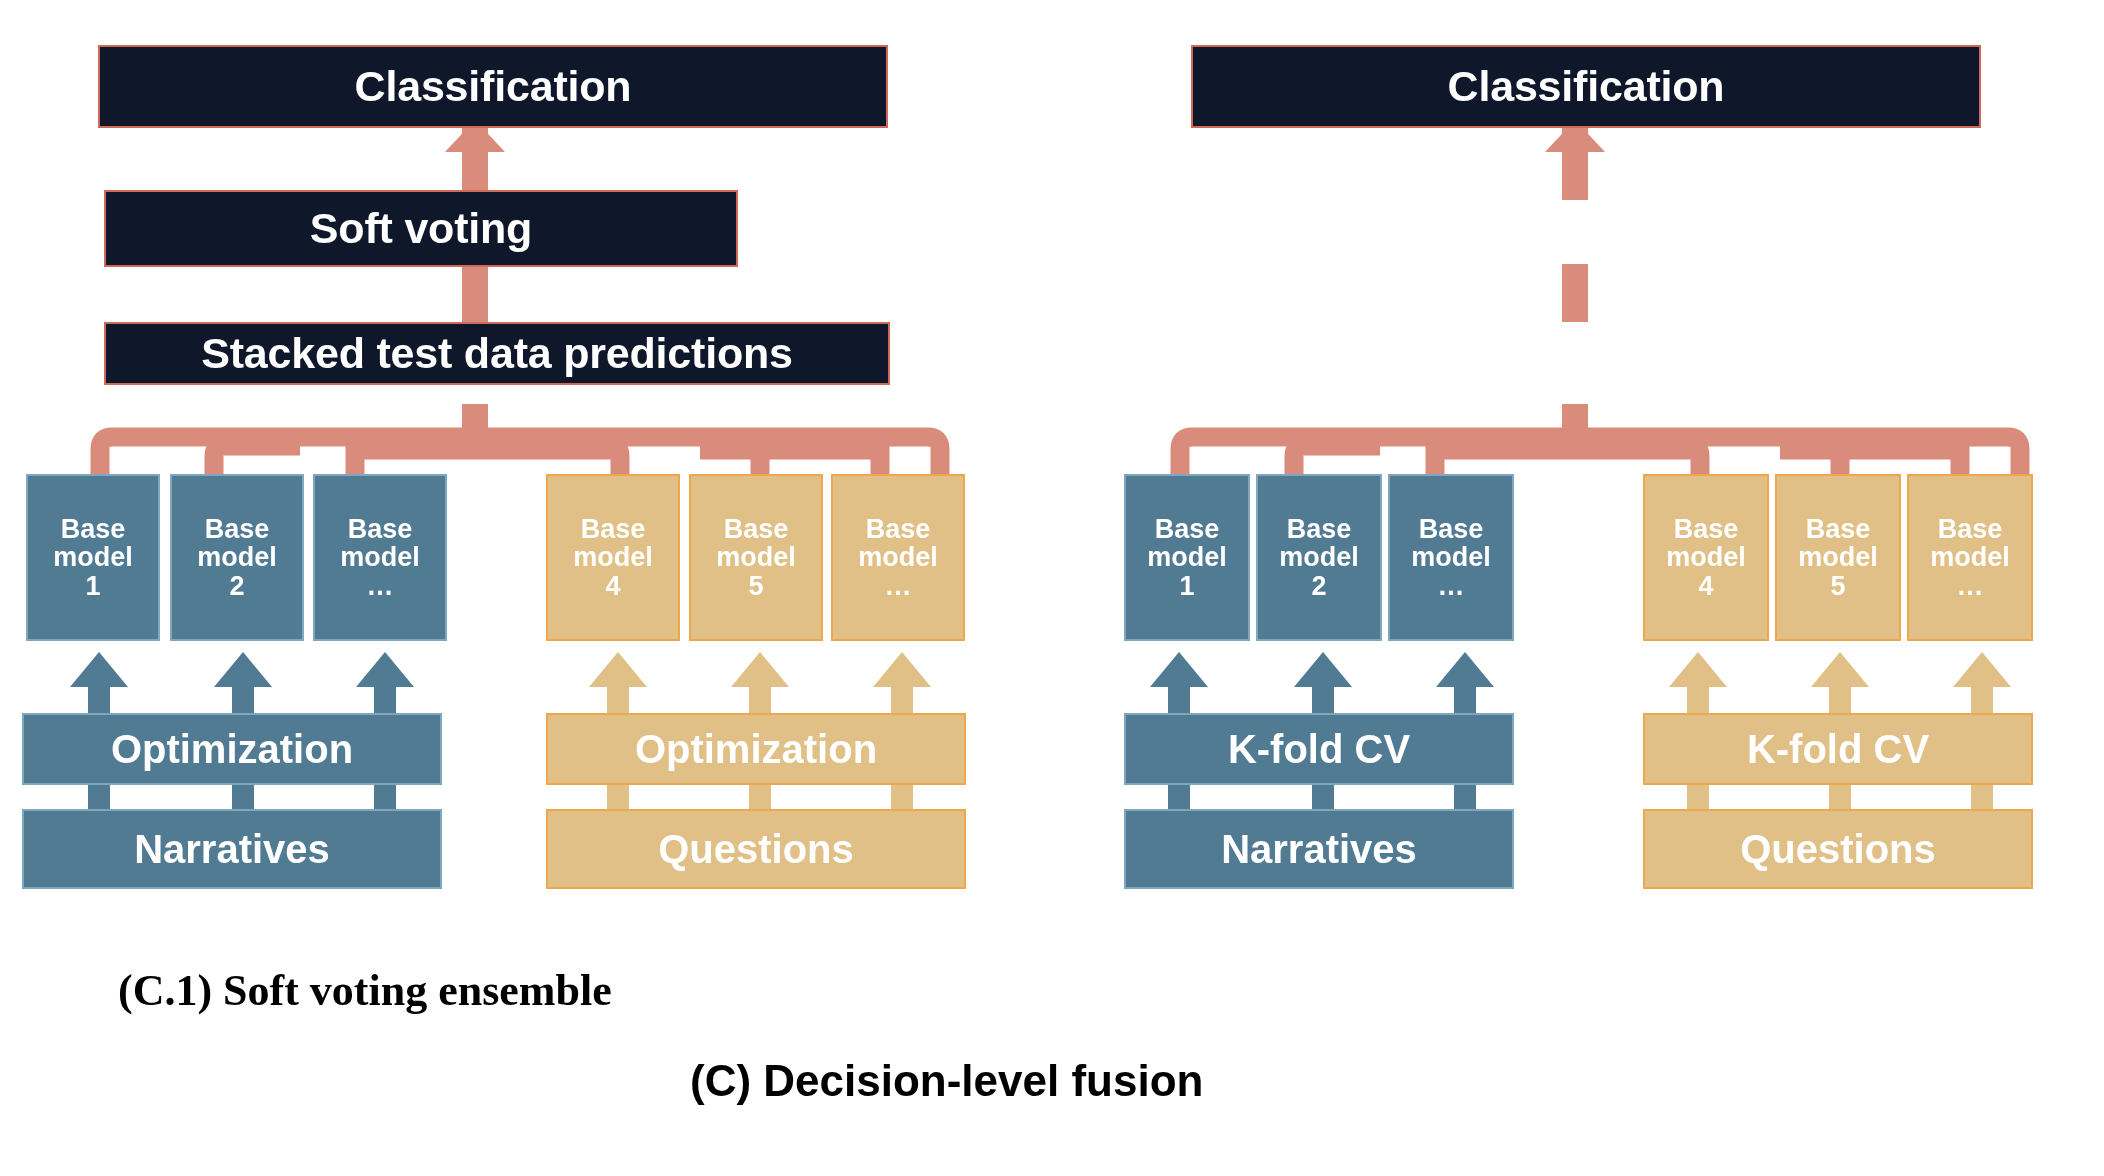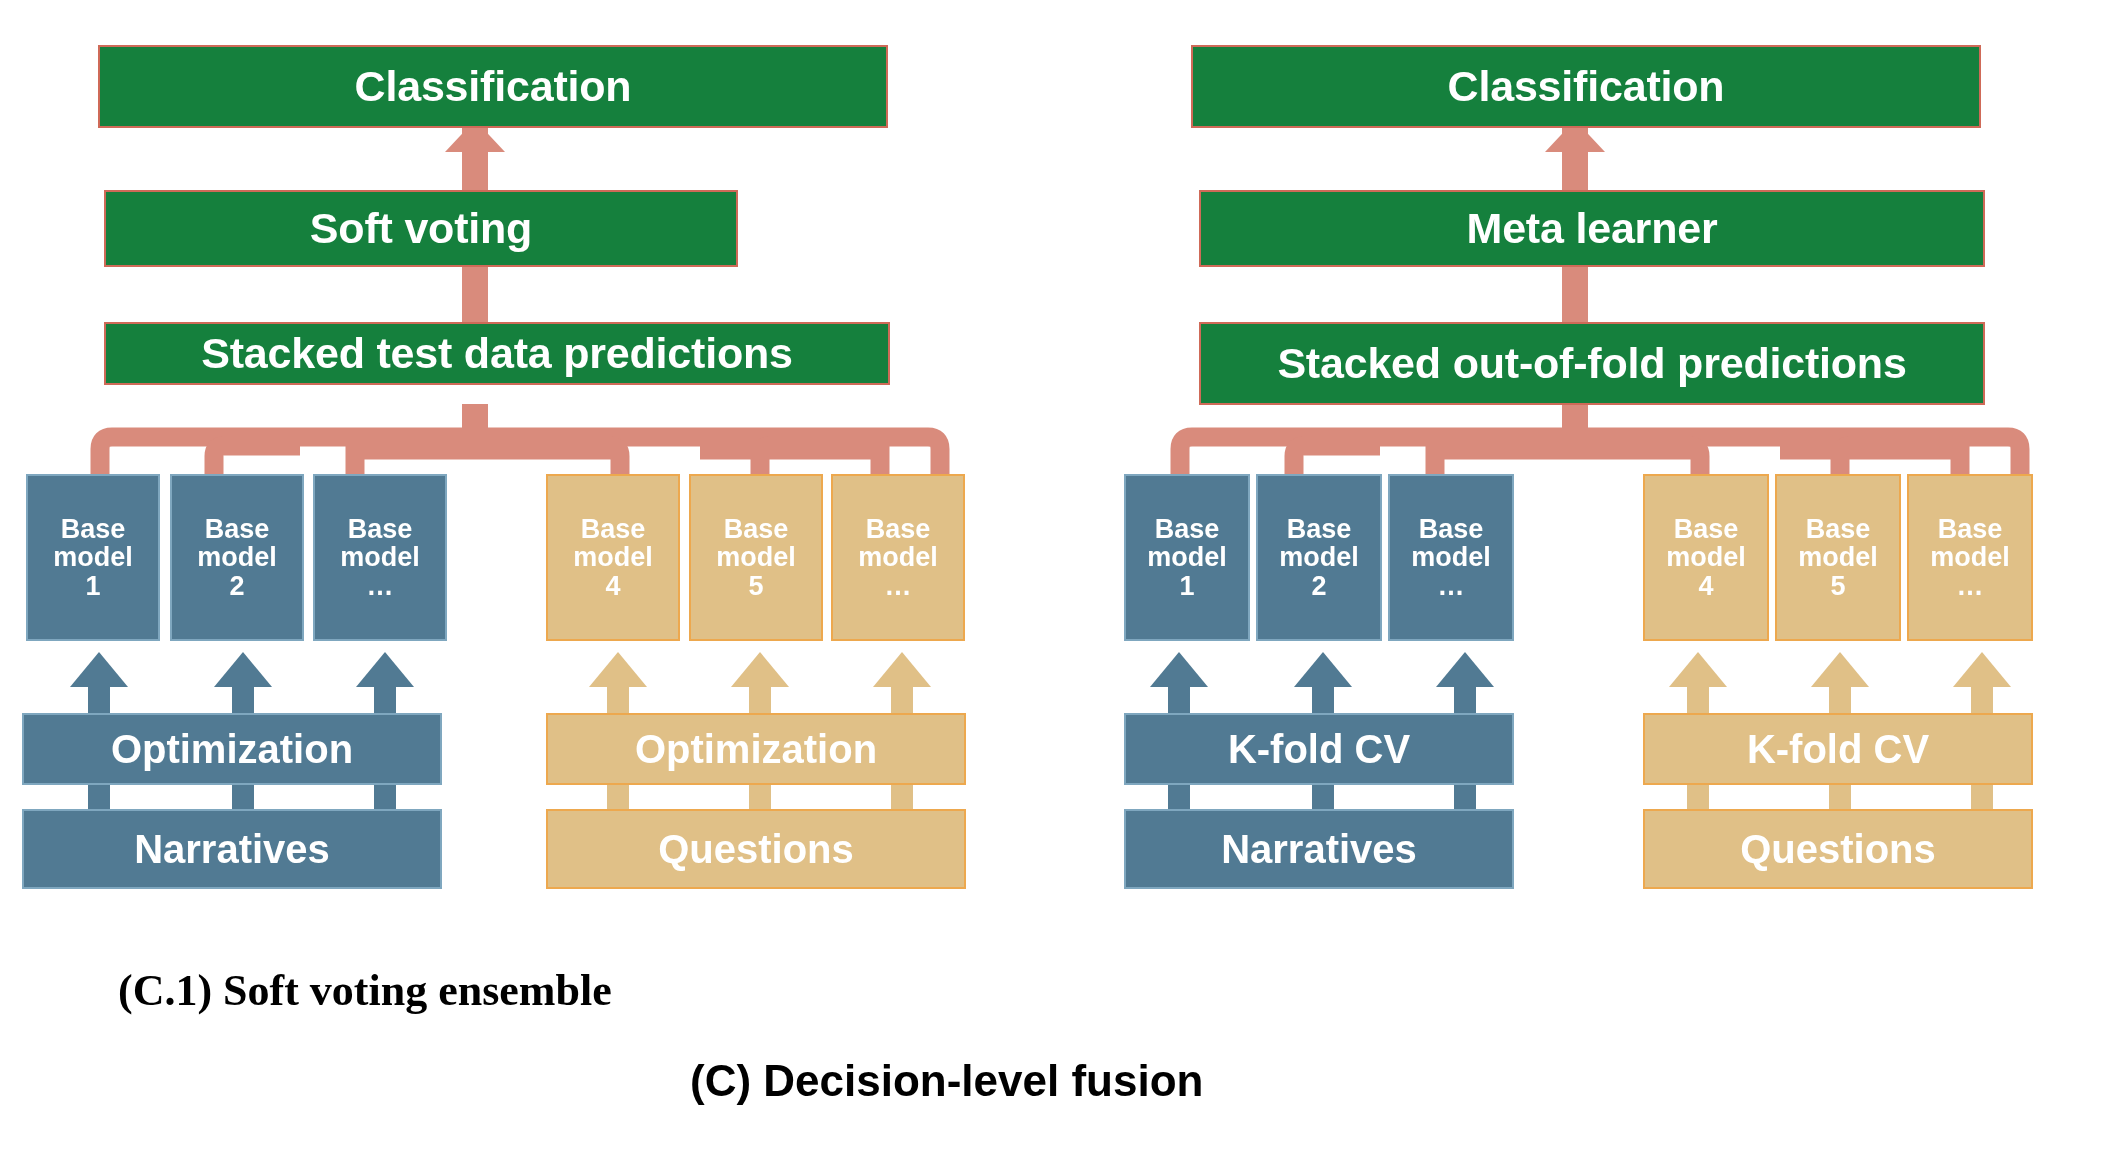--- a/index.html
+++ b/index.html
@@ -16,21 +16,21 @@
     box-sizing:border-box;
     display:flex;
     align-items:center;
     justify-content:center;
     color:#ffffff;
     font-weight:bold;
     text-align:center;
     line-height:1.05;
     white-space:pre-line;
   }
-  .salmon{background:#15803d;border:2px solid #cf6a58;text-align:right;}
+  .salmon{background:#0f172a;border:2px solid #cf6a58;text-align:right;}
   .blue  {background:#517a93;border:2px solid #7fa7bf;}
   .tan   {background:#e0c087;border:2px solid #eda84e;}
 
   .t-big   {font-size:43px;letter-spacing:-0.2px;}
   .t-mid   {font-size:40px;}
   .t-small {font-size:27px;}
 
   .caption{
     position:absolute;
     color:#000000;
@@ -178,23 +178,21 @@
 5</div>
   <div class="box tan t-small" style="left:831px;top:474px;width:134px;height:167px;">Base
 model
 …</div>
 
   <div class="box tan t-mid" style="left:546px;top:713px;width:420px;height:72px;">Optimization</div>
   <div class="box tan t-mid" style="left:546px;top:809px;width:420px;height:80px;">Questions</div>
 
   <div class="box salmon t-big" style="left:1191px;top:45px;width:790px;height:83px;">Classification</div>
 
-  <div class="box salmon t-big" style="left:1199px;top:190px;width:786px;height:77px;">Meta learner</div>
-
-  <div class="box salmon t-big" style="left:1199px;top:322px;width:786px;height:83px;">Stacked out-of-fold predictions</div>
+
 
   <div class="box blue t-small" style="left:1124px;top:474px;width:126px;height:167px;">Base
 model
 1</div>
   <div class="box blue t-small" style="left:1256px;top:474px;width:126px;height:167px;">Base
 model
 2</div>
   <div class="box blue t-small" style="left:1388px;top:474px;width:126px;height:167px;">Base
 model
 …</div>

